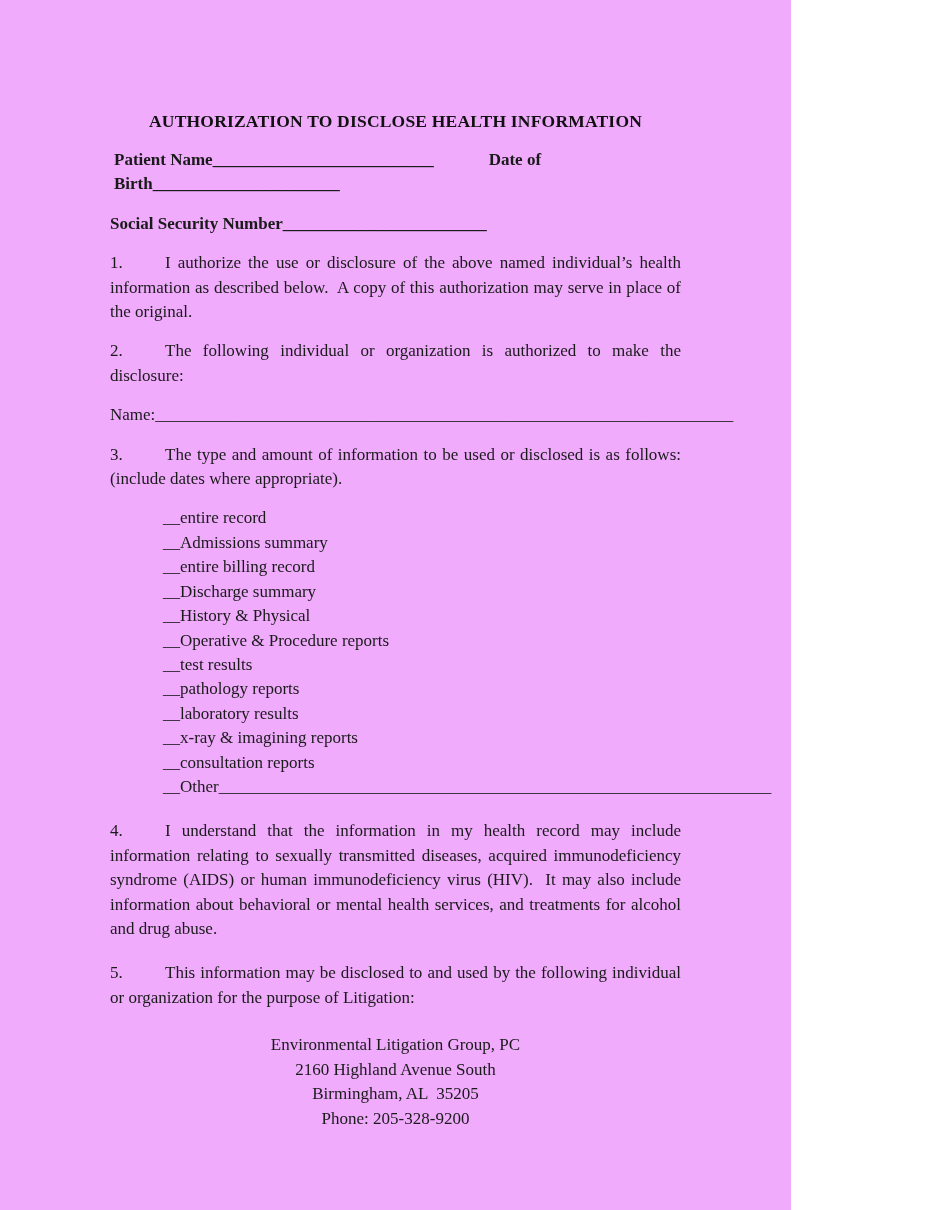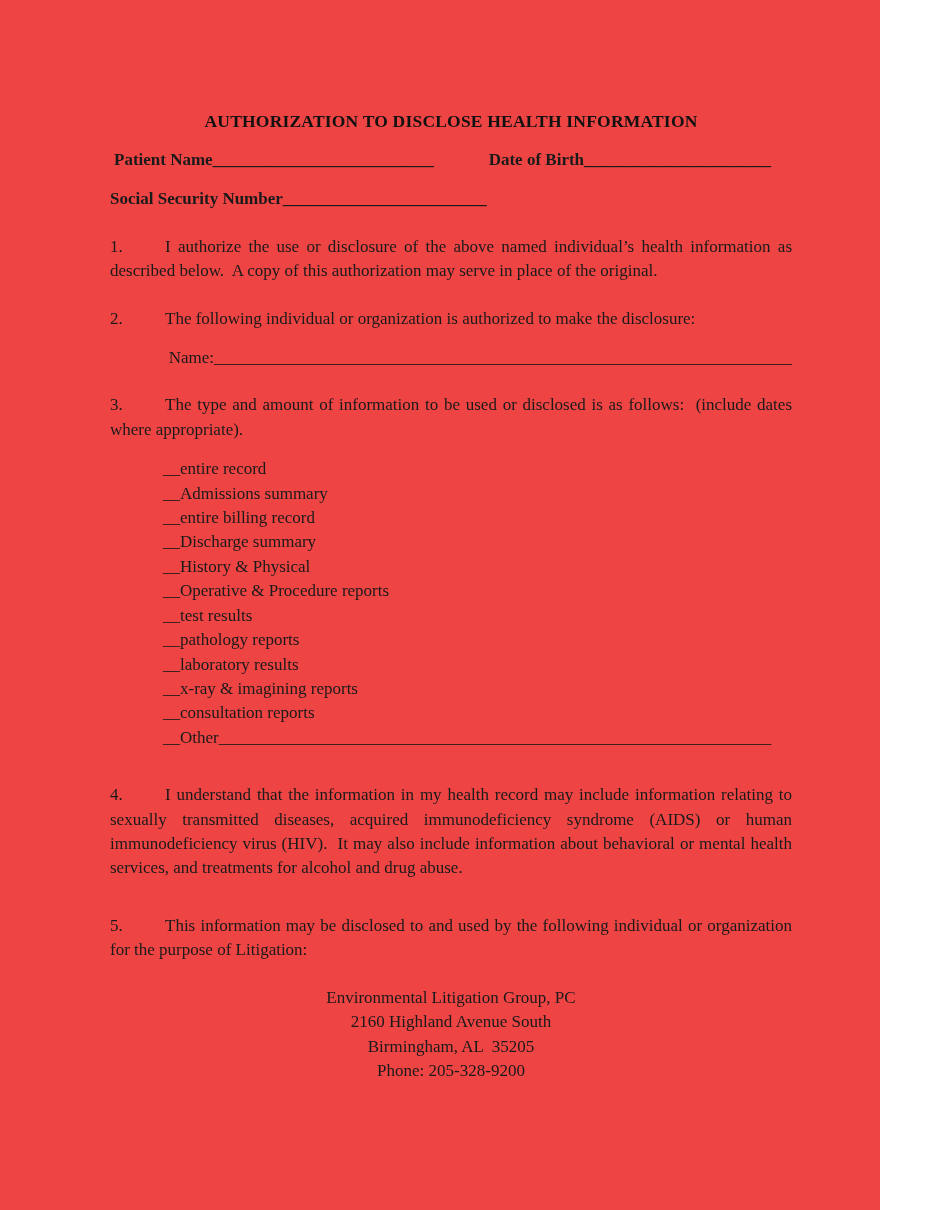--- a/index.html
+++ b/index.html
@@ -3,45 +3,45 @@
 <meta charset="utf-8">
 <style>
   * { margin: 0; padding: 0; box-sizing: border-box; }
   html, body { background: #ffffff; }
   body {
     width: 935px; height: 1210px;
     font-family: "Liberation Serif", "DejaVu Serif", serif;
     color: #1a1a1a;
   }
   .page {
-    width: 880px; height: 1210px;
-    padding: 107px 88px 0 110px;
-    background: #ef4444;
+    width: 791px; height: 1210px;
+    padding: 107px 110px 0 110px;
+    background: #f0abfc;
     overflow: hidden;
     font-size: 17px;
     line-height: 24.4px;
   }
   .title {
     font-size: 17.5px;
     font-weight: bold;
     text-align: center;
     line-height: 28px;
     letter-spacing: 0.2px;
     color: #111111;
   }
   .patient-row { margin-top: 13px; padding-left: 4px; font-weight: bold; }
   .dob-field { margin-left: 55px; }
   .ssn-row { margin-top: 15px; font-weight: bold; }
-  .para { margin-top: 23px; text-align: justify; }
+  .para { margin-top: 15px; text-align: justify; }
   .para .num { display: inline-block; width: 55px; }
   .ptext { white-space: pre-wrap; }
   .name-row { margin-top: 15px; text-align: right; }
   .checklist { list-style: none; margin-top: 15px; padding-left: 53px; }
   .check-item { line-height: 24.4px; }
-  .big-gap { margin-top: 33px; }
+  .big-gap { margin-top: 20px; }
   .blank { letter-spacing: 0; white-space: pre; }
   .recipient { margin-top: 23px; text-align: center; line-height: 24.6px; }
 </style>
 </head>
 <body>
 
 <div class="page">
 
   <h1 class="title">AUTHORIZATION TO DISCLOSE HEALTH INFORMATION</h1>
 

